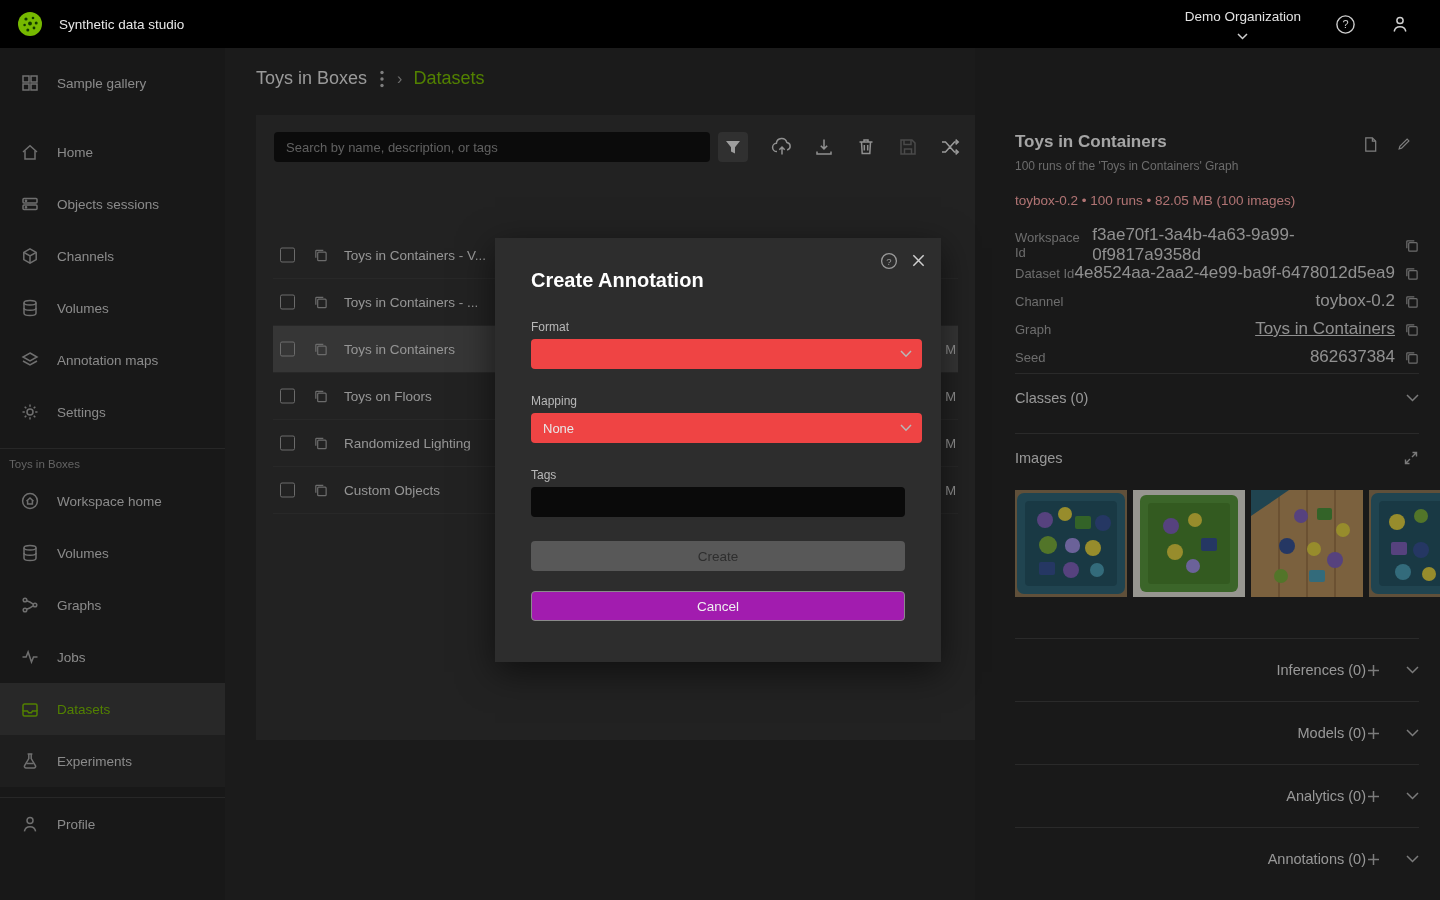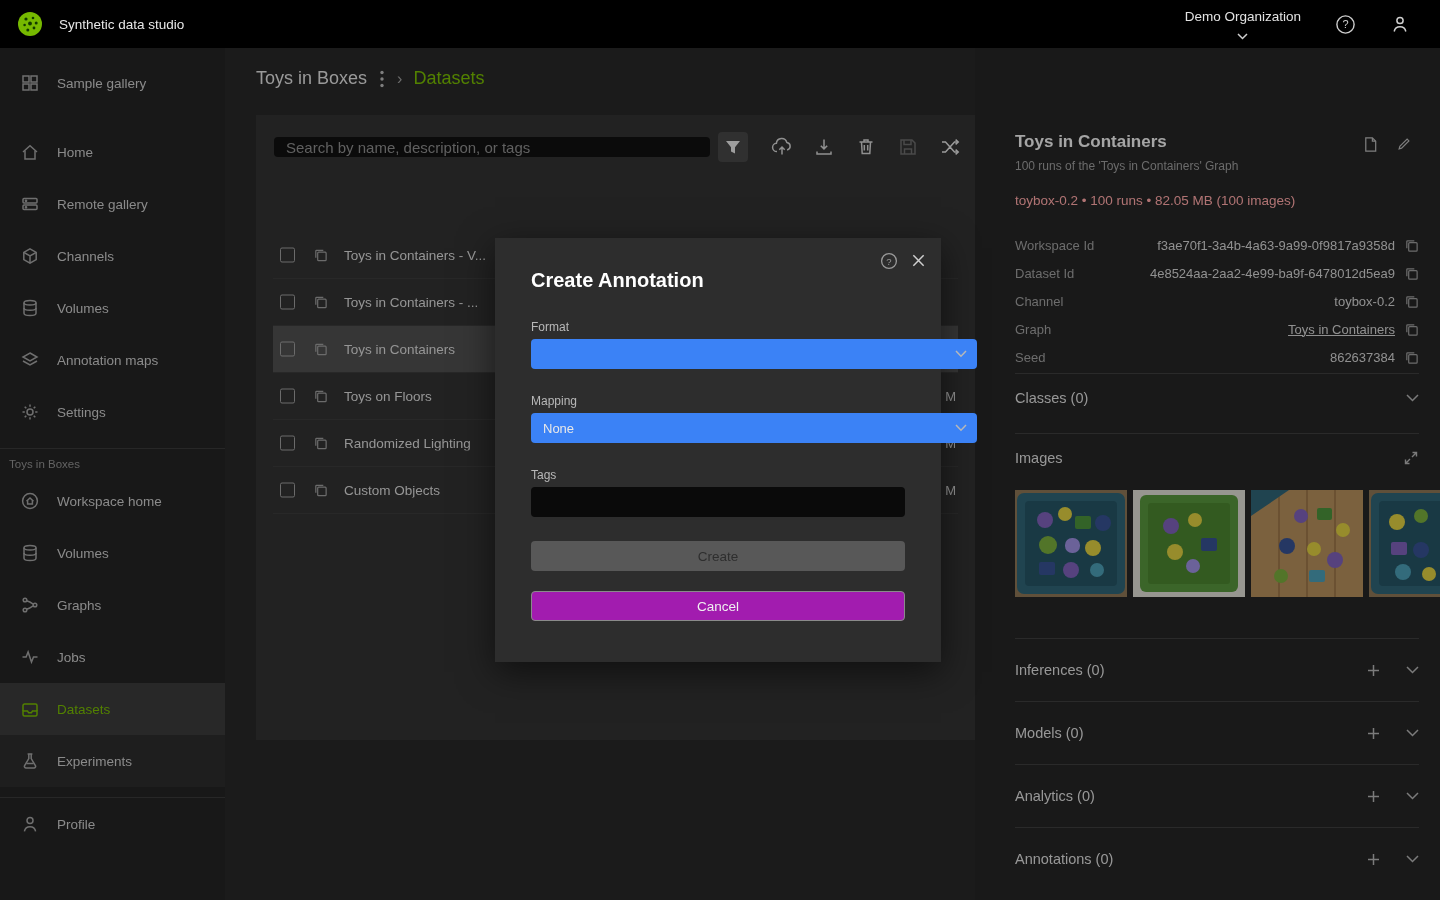--- a/index.html
+++ b/index.html
@@ -40,22 +40,22 @@
   
   .content { position:absolute; left:225px; top:48px; width:750px; height:852px; background:#272727; }
   .breadcrumb { position:absolute; left:31px; top:20px; display:flex; align-items:center; gap:11px; }
   .bc-ws { font-size:18px; color:#dcdcdc; cursor:pointer; }
   .bc-kebab { cursor:pointer; padding:0 2px; }
   .bc-sep { font-size:16px; color:#9a9a9a; }
   .bc-cur { font-size:18px; color:#76b900; font-weight:500; cursor:pointer; }
 
   .card { position:absolute; left:31px; top:67px; width:719px; height:625px; background:#313131; }
   .search-row { position:absolute; top:17px; left:18px; height:30px; display:flex; align-items:center; }
-  .search-input { width:436px; height:20px; background:#101010; border:none; border-radius:4px;
-    color:#ddd; padding:0 12px; font-size:15px; outline:none; }
+  .search-input { width:436px; height:30px; background:#101010; border:none; border-radius:4px;
+    color:#ddd; padding:0 12px; font-size:13px; outline:none; }
   .search-input::placeholder { color:#8a8a8a; }
   .filter-btn { margin-left:8px; width:30px; height:30px; background:#454545; border-radius:4px;
     display:flex; align-items:center; justify-content:center; cursor:pointer; }
   .tool-icons { margin-left:22px; display:flex; gap:18px; align-items:center; }
   .tool-btn { width:24px; height:24px; cursor:pointer; }
 
   .table-header { position:absolute; top:74px; left:17px; width:685px; height:43px;
     border-top:1px solid #3f3f3f; border-bottom:1px solid #474747; font-size:12px; color:#9c9c9c; }
   .table-header span { position:absolute; top:50%; transform:translateY(-50%); }
   .col-id { left:34px; } .col-name { left:71px; } .col-source { left:219px; }
@@ -78,48 +78,48 @@
     background:#252525; overflow:hidden; }
   .dp-title { position:absolute; left:40px; top:84px; font-size:17px; font-weight:700; color:#ececec; }
   .dp-title-icons { position:absolute; top:88px; right:28px; display:flex; gap:17px; }
   .dp-title-icons span { cursor:pointer; }
   .dp-sub { position:absolute; left:40px; top:111px; font-size:12px; color:#9a9a9a; }
   .dp-summary { position:absolute; left:40px; top:145px; font-size:13.5px; color:#fca5a5; }
   .props { position:absolute; left:40px; top:183px; width:404px; }
   .prop { height:28px; display:flex; align-items:center; justify-content:space-between; }
   .prop-label { font-size:13px; color:#9c9c9c; }
   .prop-right { display:flex; align-items:center; gap:9px; }
-  .prop-value { font-size:13px; color:#cfcfcf; }
+  .prop-value { font-size:17px; color:#cfcfcf; }
   .prop-value.link { text-decoration:underline; cursor:pointer; }
   .prop-copy { cursor:pointer; }
 
   .section-row { position:absolute; left:40px; width:404px; display:flex; align-items:center;
     justify-content:space-between; border-top:1px solid #3d3d3d; cursor:pointer; }
   .section-label { font-size:14.5px; color:#d9d9d9; }
   .section-icons { display:flex; align-items:center; gap:25px; }
   .sec-classes { top:325px; height:48px; }
   .sec-images  { top:385px; height:48px; }
-  .sec-h63 { height:63px; }
+  .sec-h63 { height:63px;justify-content:flex-end; }
   .sec-inferences { top:590px; }
   .sec-models     { top:653px; }
   .sec-analytics  { top:716px; }
   .sec-annotations{ top:779px; }
 
   .thumbs { position:absolute; left:40px; top:442px; height:107px; display:flex; gap:6px; }
   .thumb { width:112px; height:107px; flex:none; cursor:pointer; overflow:hidden; }
 
   
   .modal { position:absolute; left:495px; top:238px; width:446px; height:424px; background:#2d2d2d;
     z-index:30; box-shadow:0 10px 34px rgba(0,0,0,0.55); }
   .m-help { position:absolute; top:14px; right:43px; cursor:pointer; }
   .m-close { position:absolute; top:15px; right:15px; cursor:pointer; }
   .m-title { position:absolute; left:36px; top:31px; font-size:20px; font-weight:700; color:#fff; }
   .m-label { position:absolute; left:36px; font-size:12px; color:#b8b8b8; }
   .lbl-format { top:82px; } .lbl-mapping { top:156px; } .lbl-tags { top:230px; }
-  .m-select { position:absolute; left:36px; width:446px; height:30px; background:#3b82f6;
+  .m-select { position:absolute; left:36px; width:391px; height:30px; background:#ef4444;
     border-radius:4px; display:flex; align-items:center; padding:0 12px; color:#e8e8e8;
     font-size:13px; cursor:pointer; }
   .sel-format { top:101px; } .sel-mapping { top:175px; }
   .m-select .chev { position:absolute; right:10px; top:50%; transform:translateY(-50%); }
   .m-input { position:absolute; left:36px; top:249px; width:374px; height:30px; background:#0a0a0a;
     border:none; border-radius:4px; color:#e8e8e8; padding:0 12px; font-size:13px; outline:none; }
   .m-btn { position:absolute; left:36px; width:374px; height:30px; border-radius:4px;
     font-size:13.5px; display:flex; align-items:center; justify-content:center;
     font-family:inherit; }
   .btn-create { top:303px; background:#585858; color:#2e2e2e; border:none; cursor:default; }
@@ -195,21 +195,21 @@
   </div>
   <div class="nav-item">
     <span>
         <svg width="20" height="20" viewBox="0 0 20 20" fill="none" stroke="#a0a0a0" stroke-width="1.5">
           <rect x="3" y="4.5" width="14" height="4.5" rx="1"></rect>
           <rect x="3" y="11" width="14" height="4.5" rx="1"></rect>
           <circle cx="6" cy="6.8" r="0.6" fill="#a0a0a0"></circle>
           <circle cx="6" cy="13.3" r="0.6" fill="#a0a0a0"></circle>
         </svg>
       </span>
-    <span>Remote gallery</span>
+    <span>Objects sessions</span>
   </div>
   <div class="nav-item">
     <span>
         <svg width="20" height="20" viewBox="0 0 20 20" fill="none" stroke="#a0a0a0" stroke-width="1.5">
           <path d="M10 2.8l6.2 3.6v7.2L10 17.2 3.8 13.6V6.4z"></path>
           <path d="M3.8 6.4L10 10l6.2-3.6M10 10v7.2"></path>
         </svg>
       </span>
     <span>Channels</span>
   </div>

